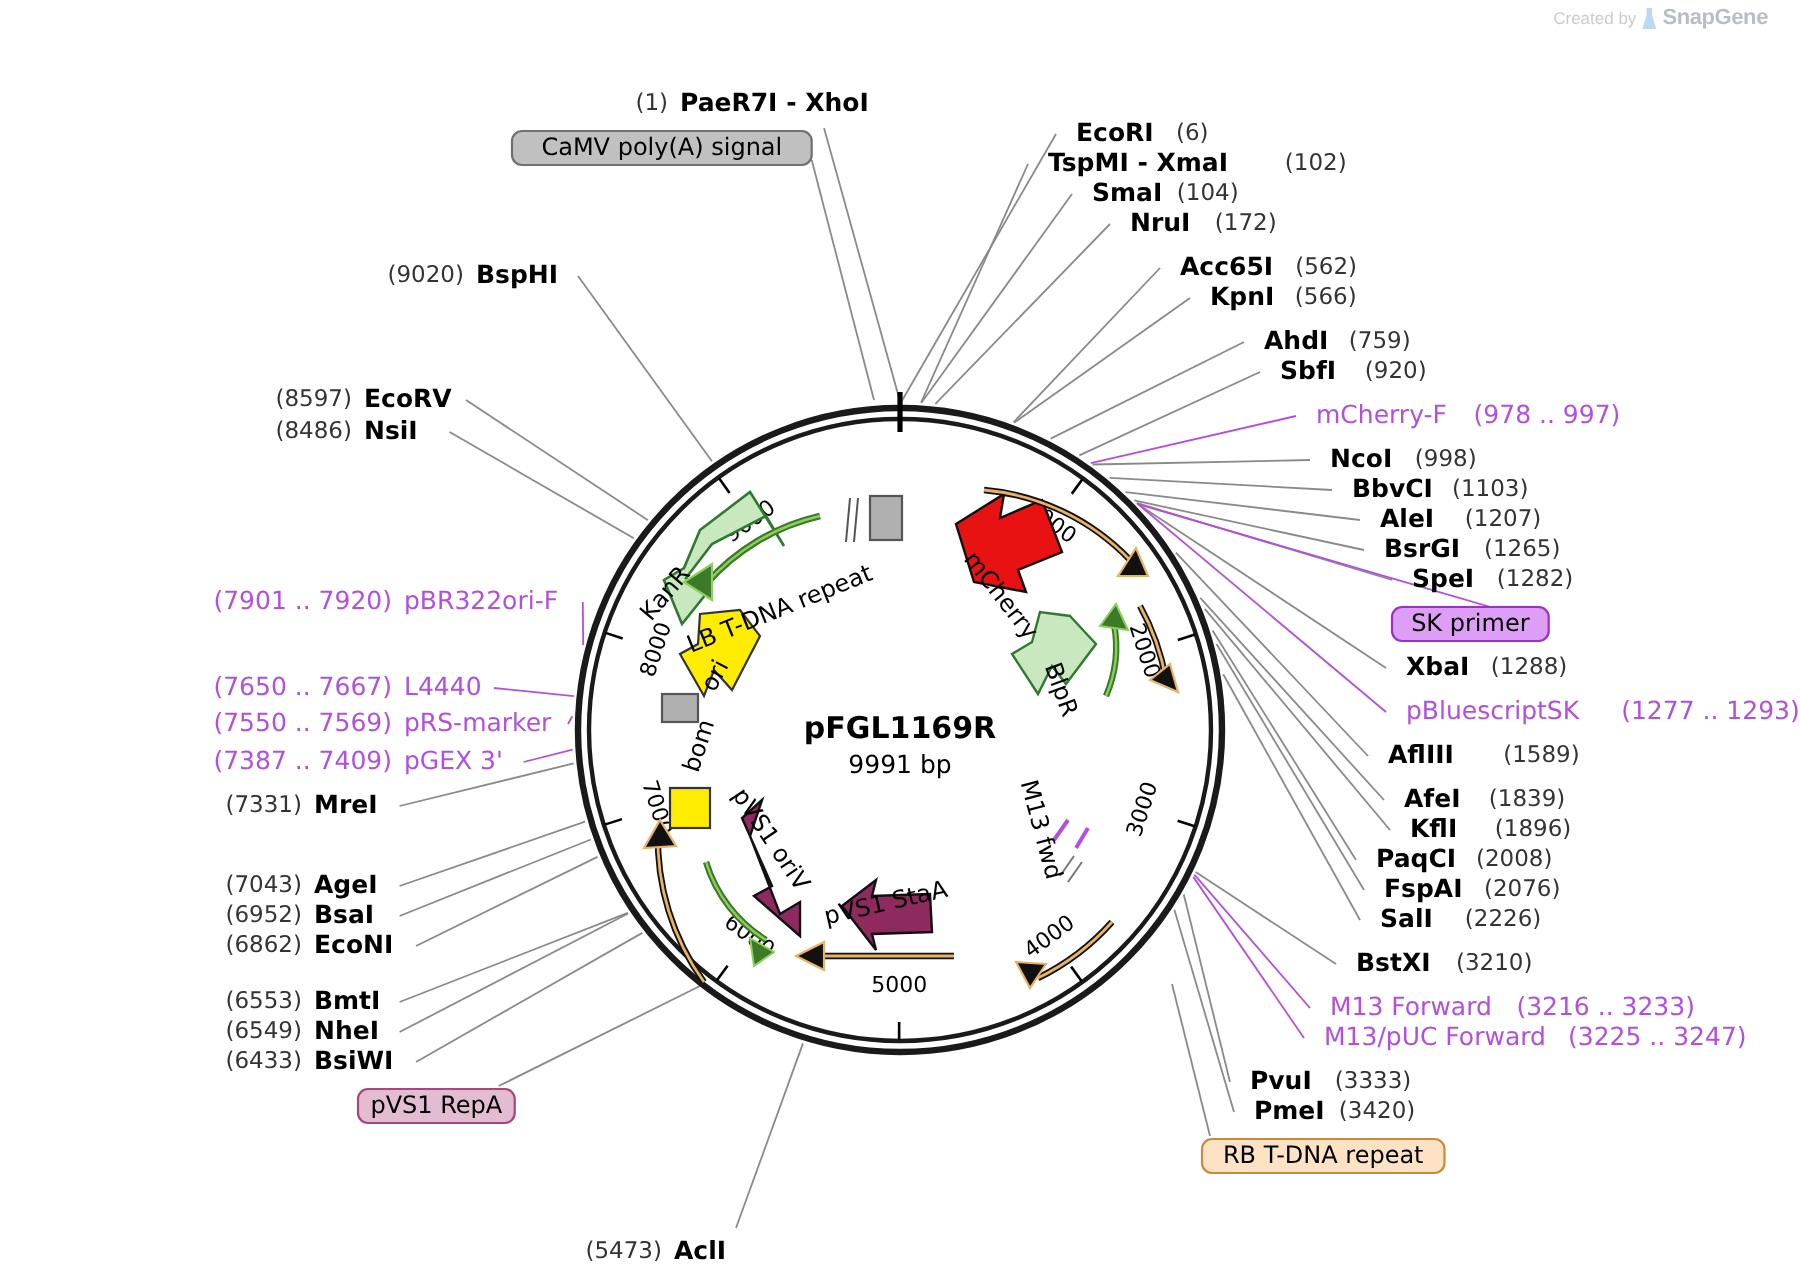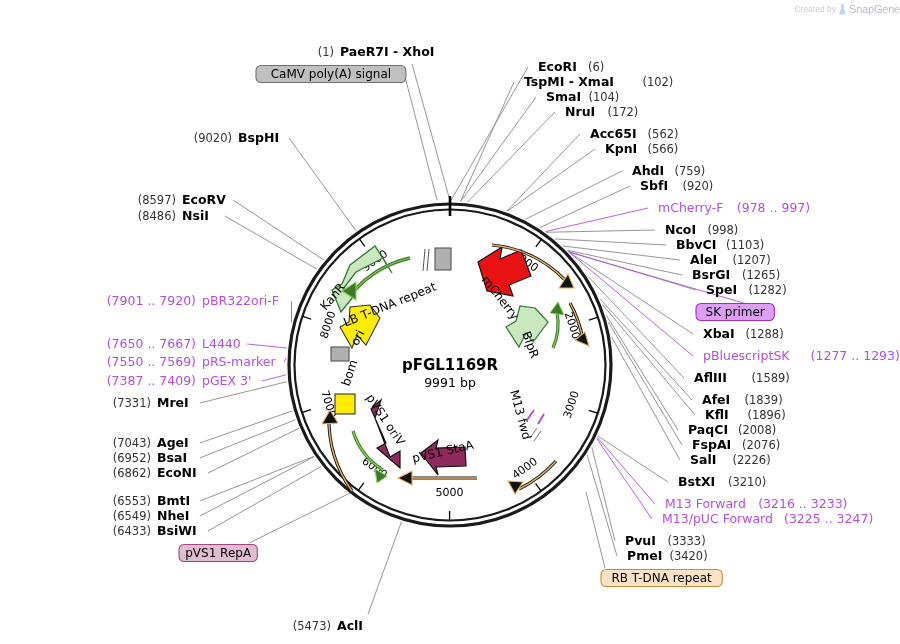--- a/index.html
+++ b/index.html
@@ -1,21 +1,21 @@
 <!DOCTYPE html>
 <html><head>
 <meta charset="utf-8">
 <style>
   html,body{margin:0;padding:0;background:#ffffff;}
   body{width:900px;height:644px;position:relative;overflow:hidden;
        font-family:"DejaVu Sans","Liberation Sans",sans-serif;color:#000;}
   #map{position:absolute;left:0;top:0;width:900px;height:644px;}
-  .wm{position:absolute;right:0;top:3px;display:flex;align-items:center;gap:3px;
+  .wm{position:absolute;right:16px;top:3px;display:flex;align-items:center;gap:3px;
       font-size:8.5px;color:#c9ccd2;font-family:"Liberation Sans",sans-serif;}
-  .wm .sg{font-size:11px;font-weight:normal;color:#b9bec6;letter-spacing:-.2px;}
+  .wm .sg{font-size:11px;font-weight:bold;color:#b9bec6;letter-spacing:-.2px;}
   .wm .flask{width:7px;height:11px;background:#bcd9f2;
       clip-path:polygon(30% 0,70% 0,70% 38%,100% 100%,0 100%,30% 38%);}
   text{dominant-baseline:middle;}
   .enz{font-weight:bold;font-size:12.5px;}
   .pos{font-size:11.5px;fill:#333;}
   .feat{font-size:12.5px;fill:#b34fe0;}
   .tick{font-size:11px;}
   .title{font-weight:bold;font-size:15px;}
   .bp{font-size:12.5px;}
   .inlbl{font-size:12px;}

